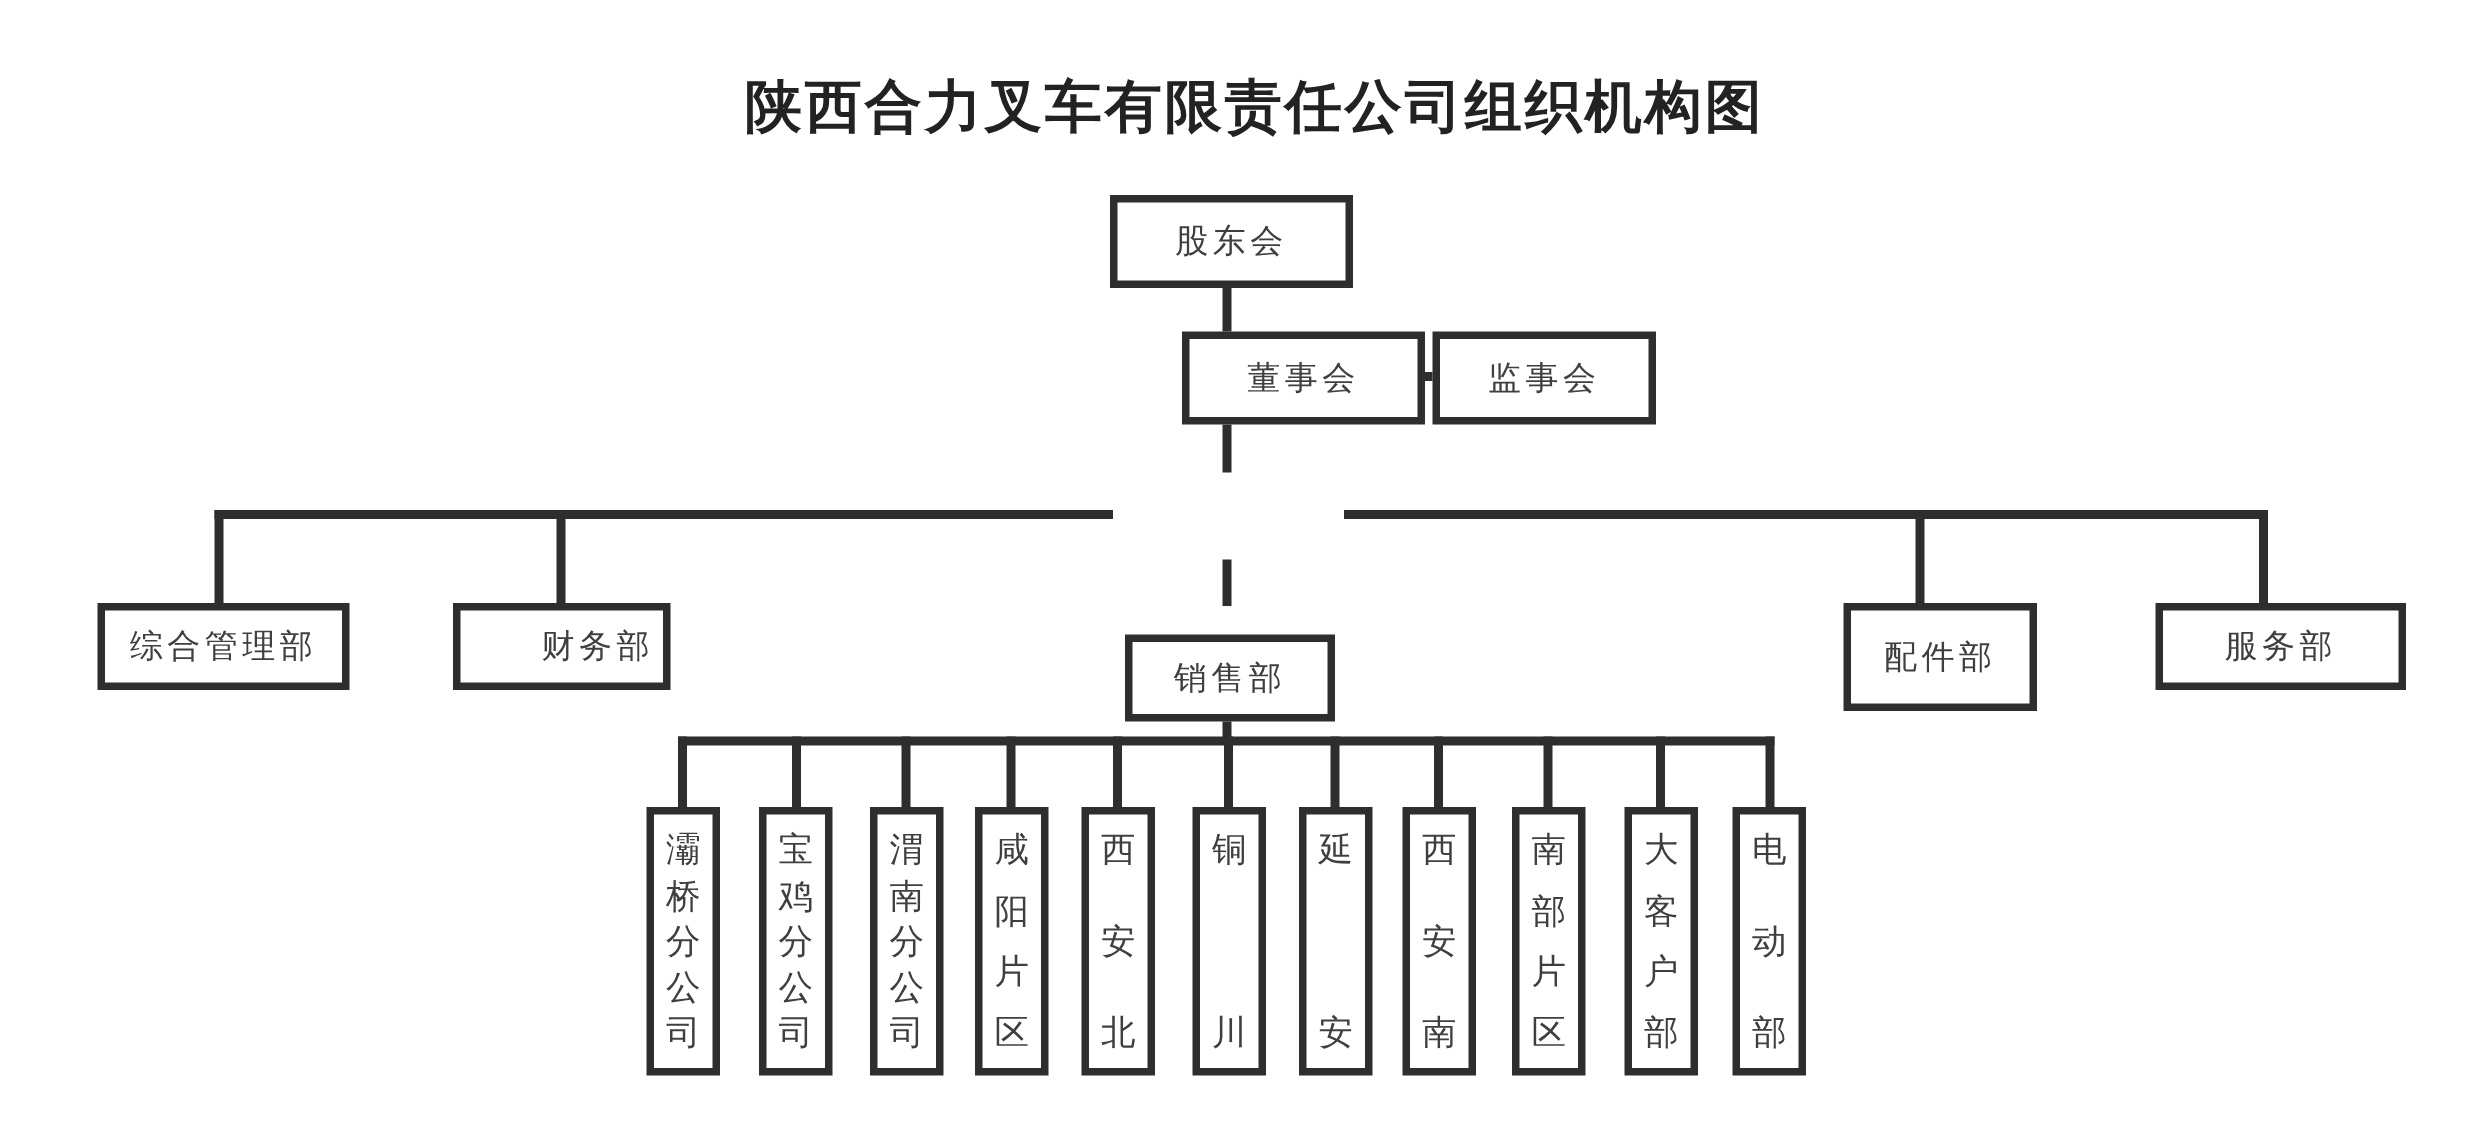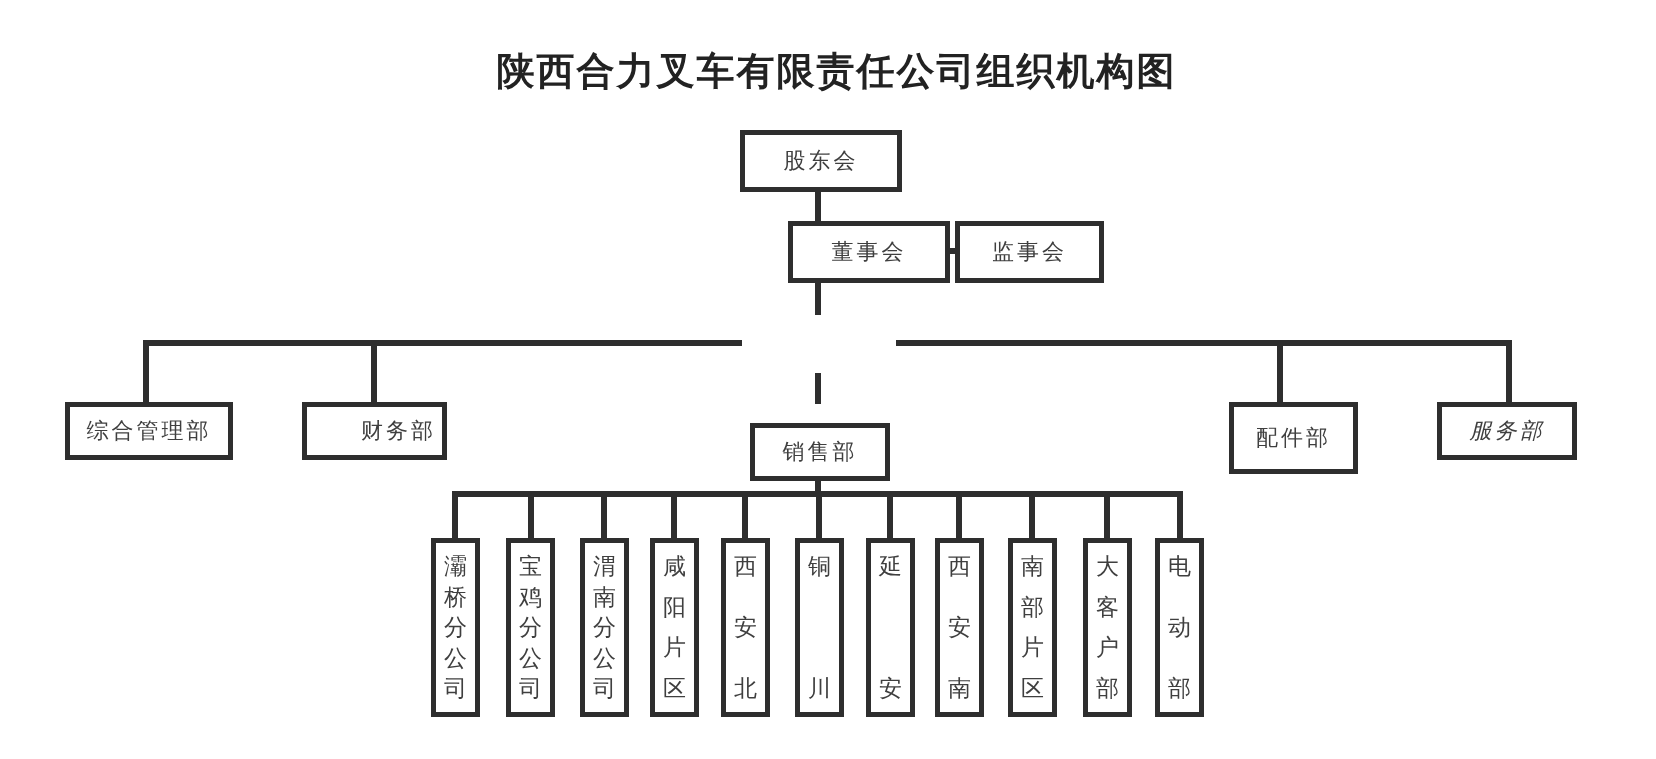--- a/index.html
+++ b/index.html
@@ -82,21 +82,21 @@
   <div class="node" style="left:740px; top:130px; width:162px; height:62px;">股东会</div>
 
   <div class="node" style="left:740px; top:221px; width:162px; height:62px;margin-left:48px;">董事会</div>
   <div class="node" style="left:955px; top:221px; width:149px; height:62px;">监事会</div>
 
 
   <div class="node" style="left:65px; top:402px; width:168px; height:58px;">综合管理部</div>
   <div class="node" style="left:302px; top:402px; width:145px; height:58px;padding-left:48px;">财务部</div>
   <div class="node" style="left:750px; top:402px; width:140px; height:58px;margin-top:21px;">销售部</div>
   <div class="node" style="left:1216px; top:402px; width:129px; height:72px;margin-left:13px;">配件部</div>
-  <div class="node" style="left:1437px; top:402px; width:140px; height:58px;font-style:italic;">服务部</div>
+  <div class="node" style="left:1437px; top:402px; width:167px; height:58px;">服务部</div>
 
   <div class="vnode" style="left:431px;">
     <div class="vtext">
         <span>灞</span>
         <span>桥</span>
         <span>分</span>
         <span>公</span>
         <span>司</span>
       </div>
   </div>

